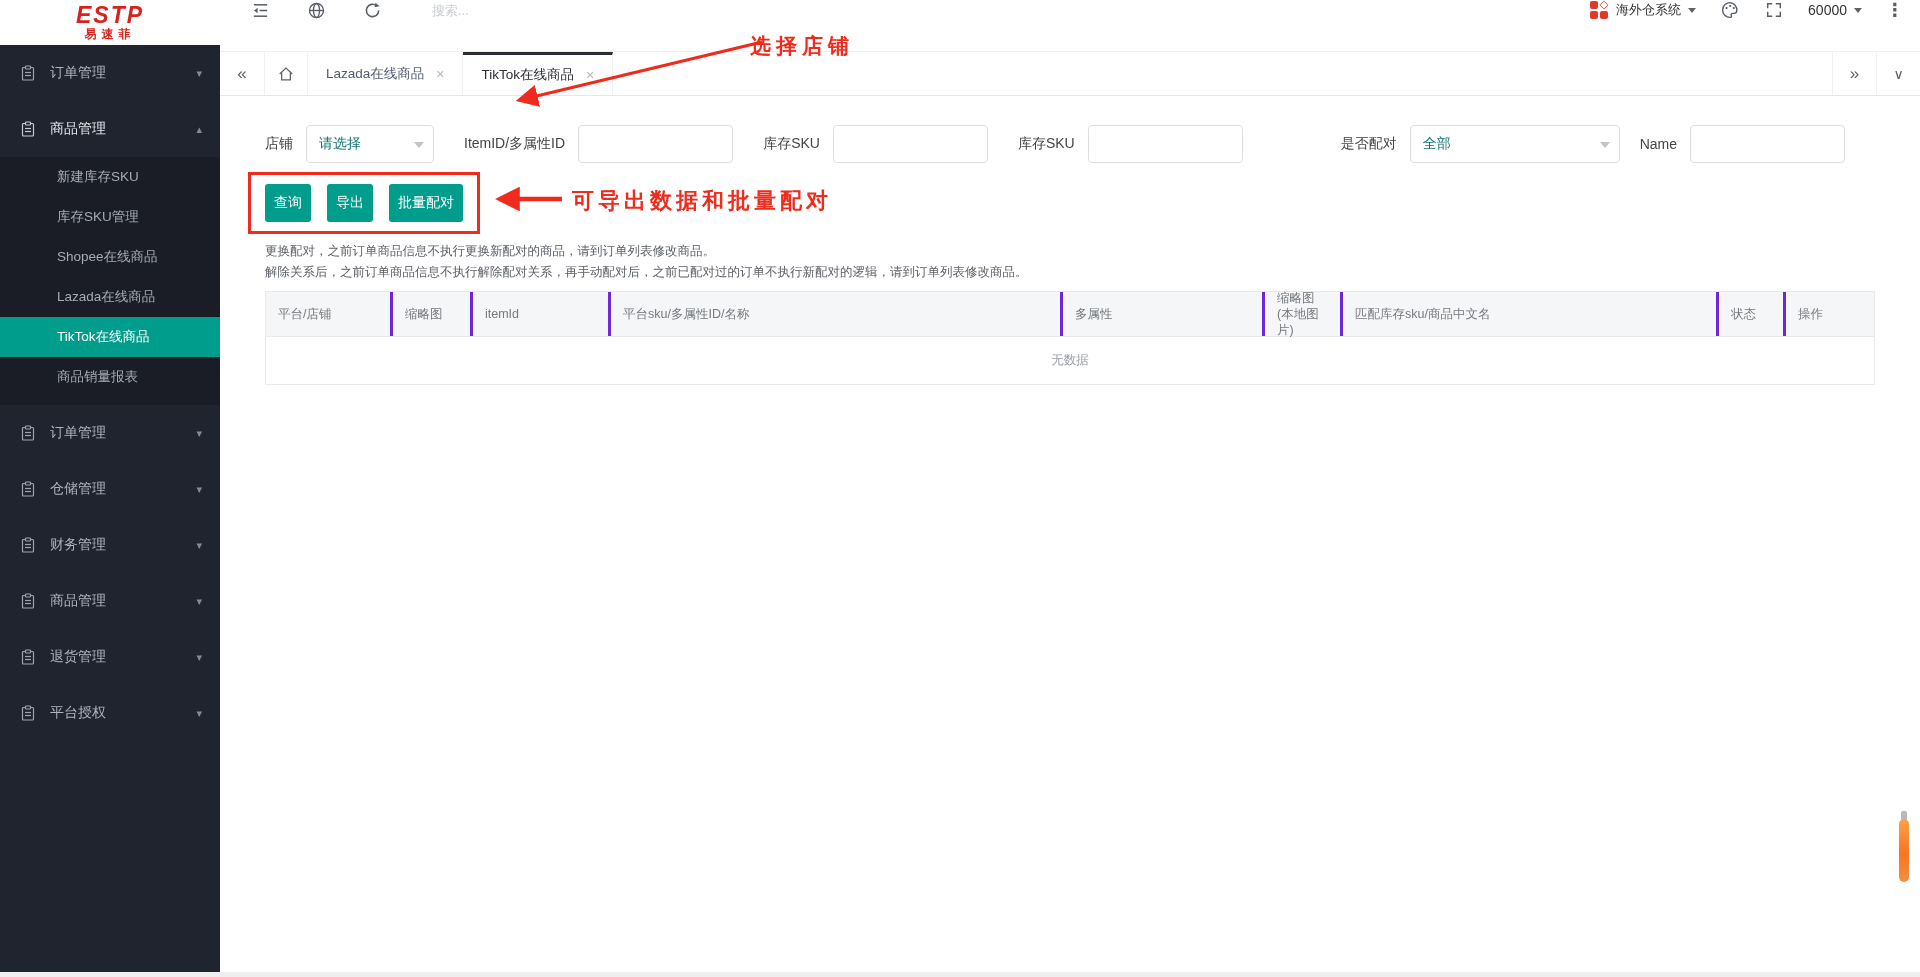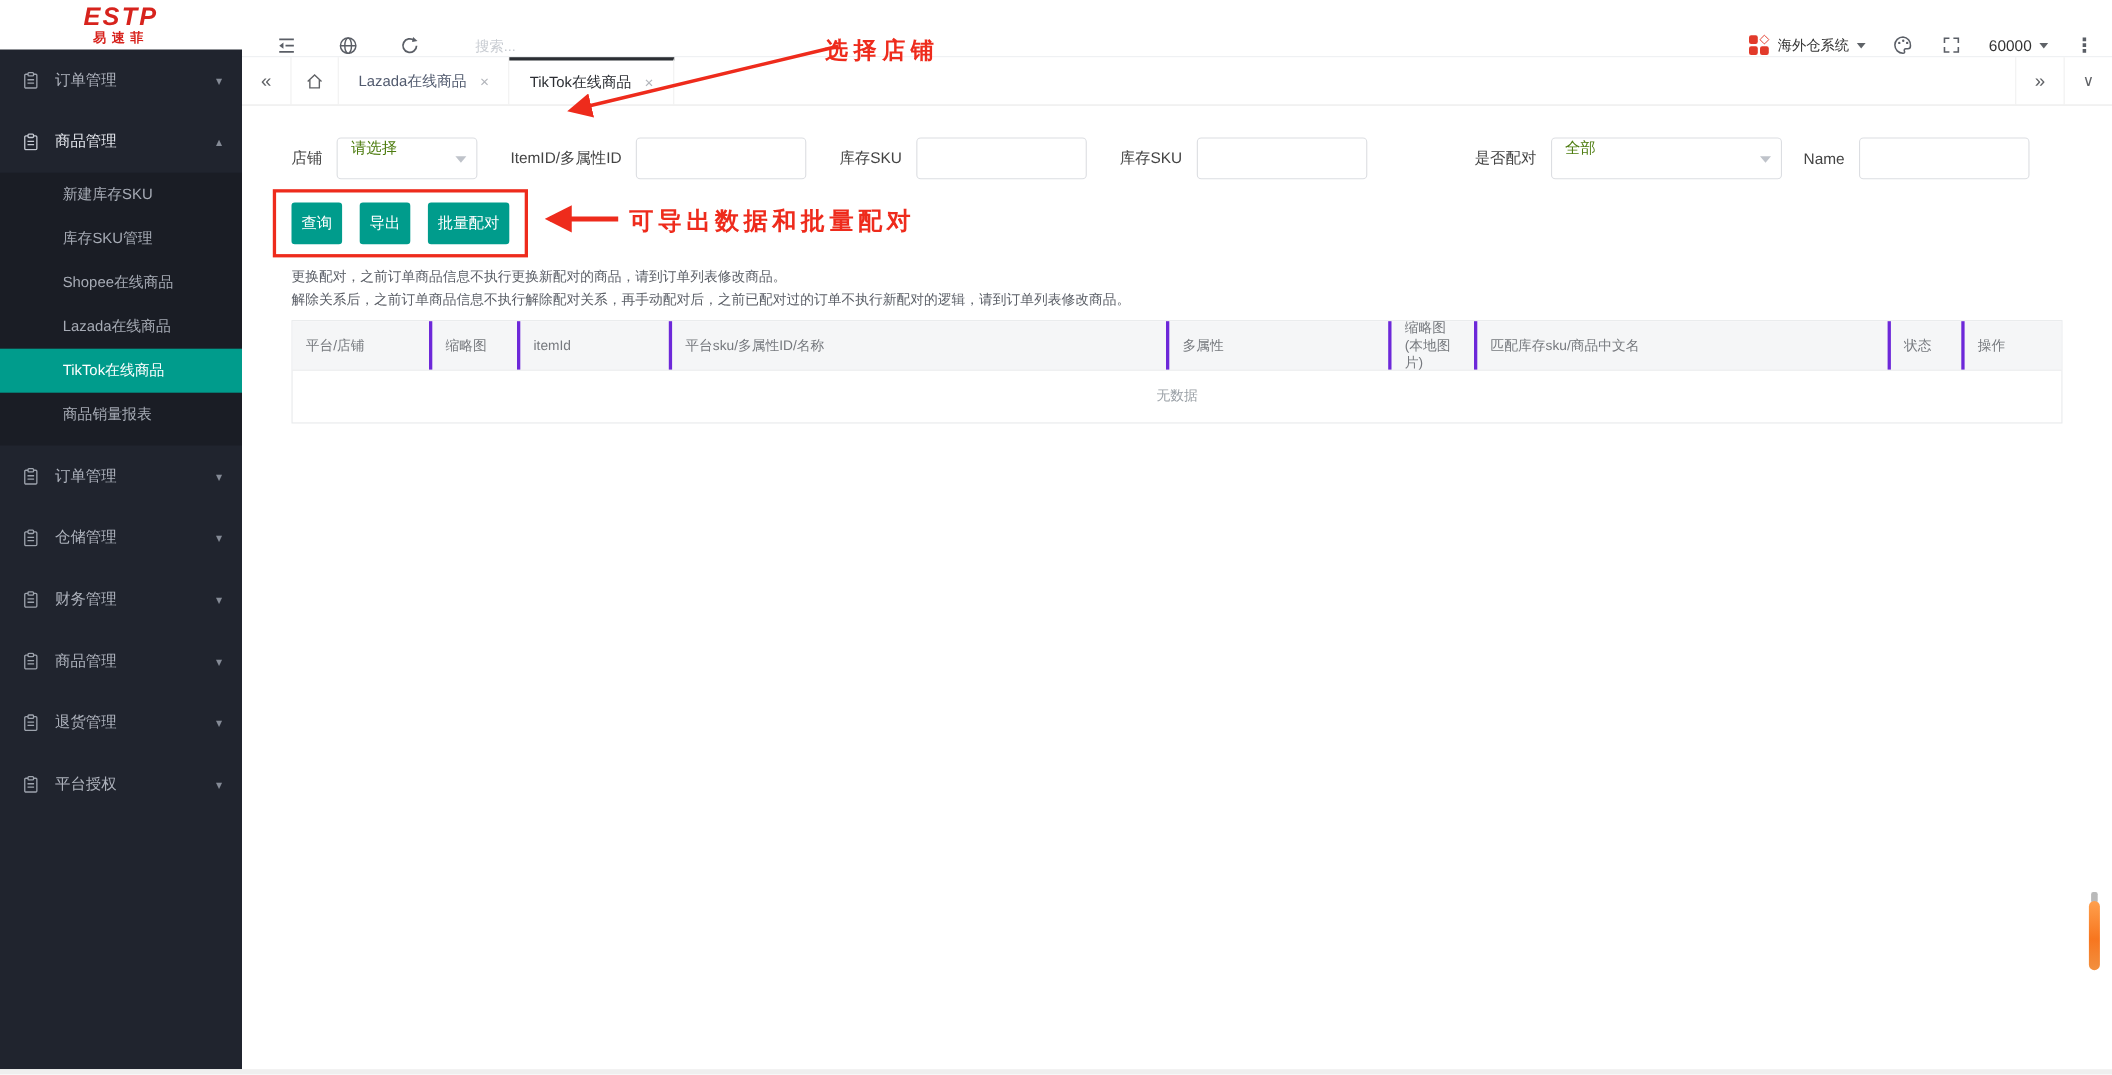--- a/index.html
+++ b/index.html
@@ -20,21 +20,21 @@
   .menu-item .mi-icon { width:16px; height:16px; margin-right:14px; flex:none; }
   .menu-item .mi-label { flex:1; }
   .menu-item .mi-caret { font-size:11px; color:#858b96; }
   .submenu { background:#1a1d25; padding-bottom:8px; }
   .submenu-item { height:40px; line-height:40px; padding-left:57px; font-size:13.5px; color:#a6abb5; cursor:pointer; }
   .submenu-item.active { background:#009c8c; color:#ffffff; }
 
   
   .main { position:absolute; left:220px; top:0; right:0; height:972px; background:#fff; }
 
-  .topbar { height:52px; display:flex; align-items:flex-end; border-bottom:1px solid #eef0f2; }
+  .topbar { height:52px; display:flex; align-items:flex-start; border-bottom:1px solid #eef0f2; }
   .topbar-left { display:flex; align-items:center; gap:36px; padding-left:30px; }
   .tb-icon { width:20px; height:20px; display:flex; align-items:center; justify-content:center; cursor:pointer; }
   .search-input { border:none; outline:none; font-size:13px; width:190px; color:#333; margin-left:14px; }
   .search-input::placeholder { color:#c8ccd2; }
   .topbar-right { margin-left:auto; display:flex; align-items:center; gap:24px; padding-right:16px; }
   .sys-group, .account-group { display:flex; align-items:center; gap:7px; font-size:13px; color:#333; cursor:pointer; }
   .account-group { font-size:14px; }
   .caret-tri { width:0; height:0; border:4px solid transparent; border-top:5px solid #5f6368; margin-top:5px; }
   .grid-icon { position:relative; width:19px; height:19px; }
   .grid-icon i { position:absolute; width:8px; height:8px; background:#e23a2a; border-radius:2px; }
@@ -53,21 +53,21 @@
   .tabbar-right { margin-left:auto; display:flex; }
   .tabbar-right .tab-btn { border-left:1px solid #f0f0f0; }
 
   .content { padding:0 45px; }
 
   .filter-row { margin-top:29px; display:flex; align-items:center; font-size:14px; color:#444; }
   .fgroup { display:flex; align-items:center; margin-right:30px; }
   .fgroup .flabel { margin-right:13px; white-space:nowrap; }
   .ctl { height:38px; border:1px solid #dcdee2; border-radius:4px; background:#fff; }
   .f-input { width:155px; padding:0 10px; font-size:13px; outline:none; color:#333; }
-  .f-select { position:relative; display:flex; padding:0 26px 0 12px; font-size:14px; color:#4d7c0f; cursor:pointer; }
+  .f-select { position:relative; display:flex; align-items:center; padding:0 26px 0 12px; font-size:14px; color:#0f766e; cursor:pointer; }
   .f-select .sel-caret { position:absolute; right:9px; top:16px; width:0; height:0; border:5px solid transparent; border-top:6px solid #bfc3ca; }
   .sel-shop { width:128px; }
   .sel-paired { width:210px; }
   .fgroup-last { margin-left:auto; margin-right:20px; }
 
   .actions { margin-top:9px; margin-left:-17px; display:inline-flex; gap:16px; border:3px solid #ee2b1c; padding:9px 14px; }
   .btn { height:38px; padding:0 9px; background:#009c8c; color:#fff; font-size:14px; border:none; border-radius:3px; cursor:pointer; font-family:Liberation Serif, serif; }
 
   .notices { margin-top:7px; font-size:12.5px; color:#5a5e66; line-height:21px; }
 

